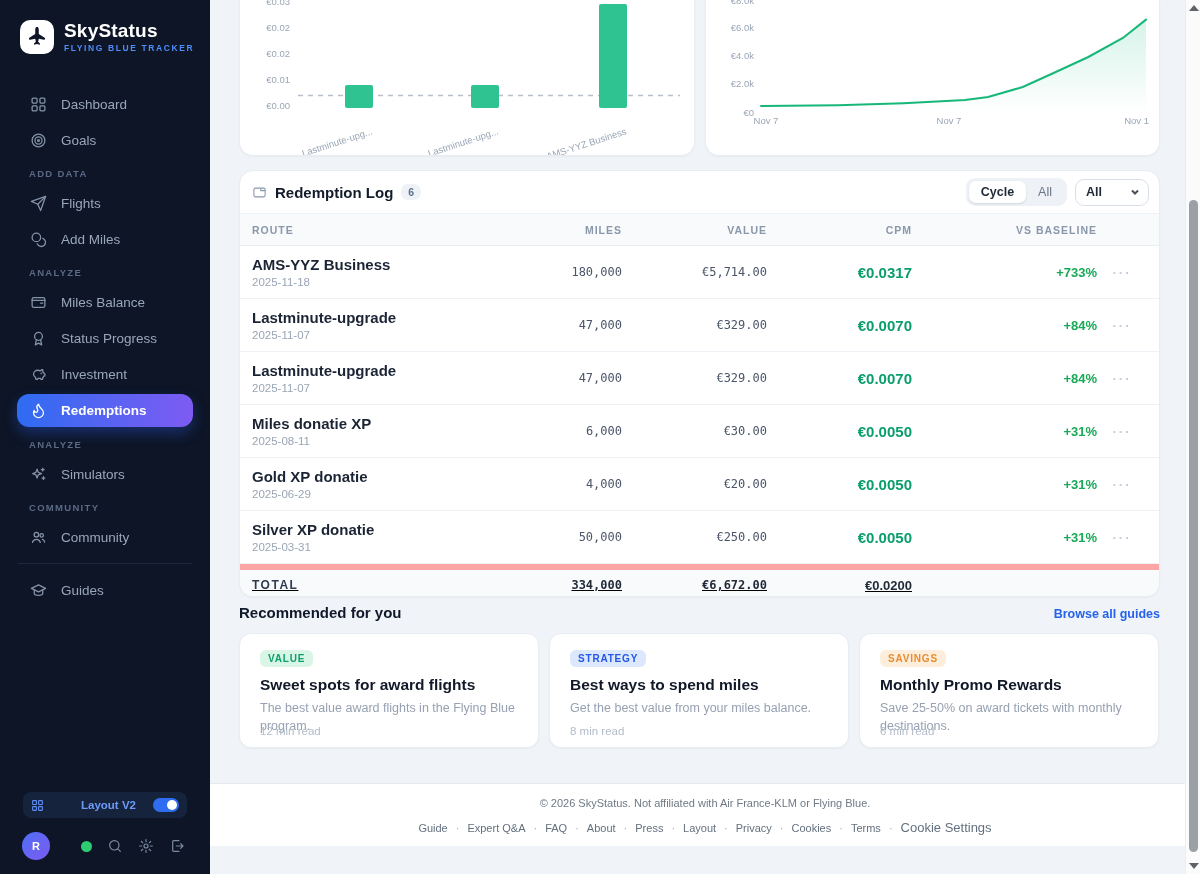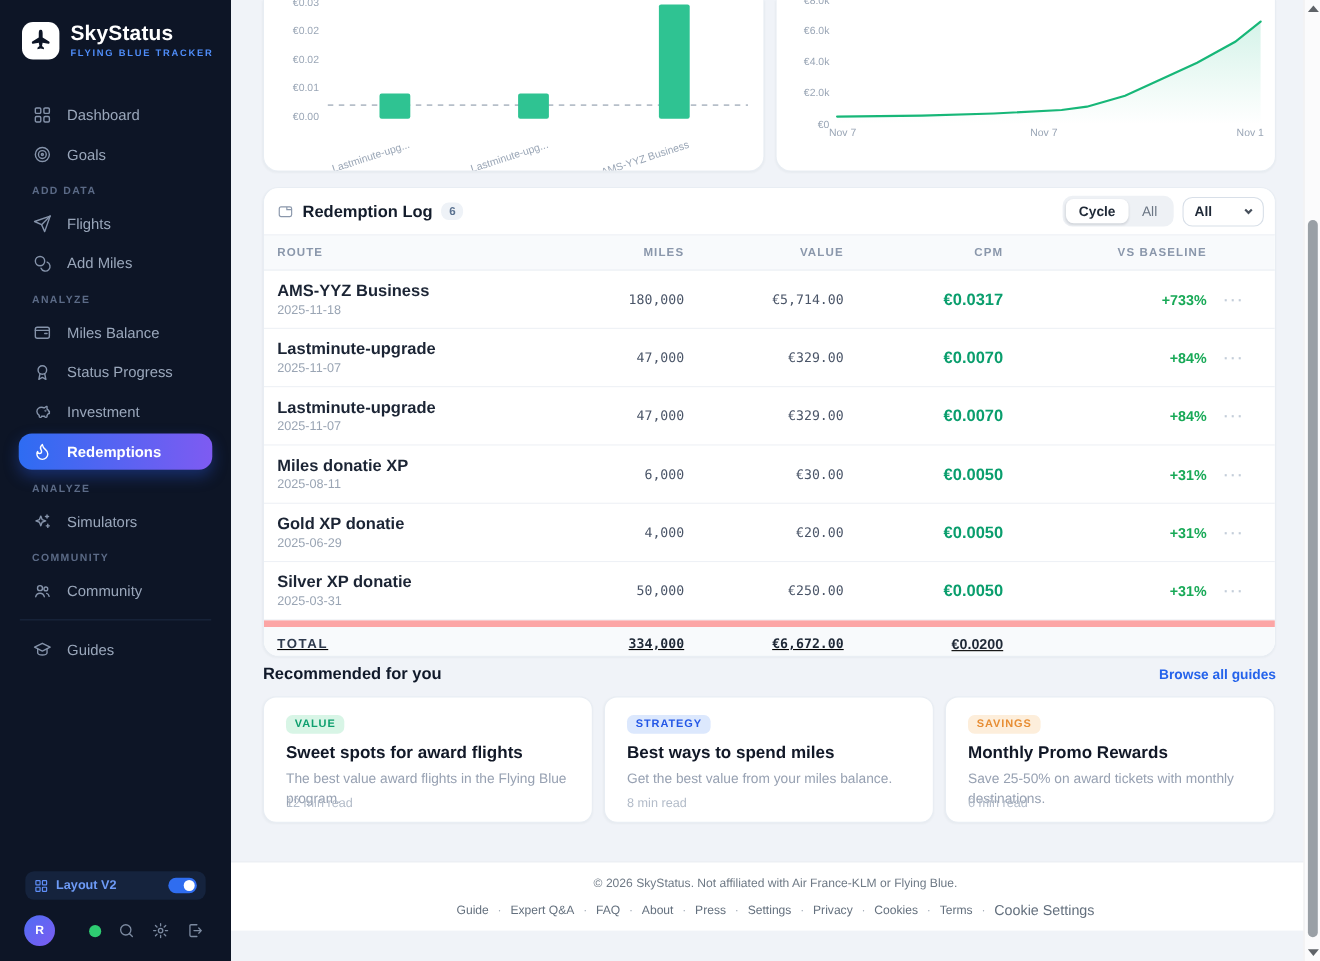--- a/index.html
+++ b/index.html
@@ -20,21 +20,21 @@
   .nav-item .nic { width:18px; height:18px; display:flex; align-items:center; justify-content:center; flex:0 0 18px; }
   .nav-item svg { width:17px; height:17px; stroke:#8593aa; fill:none; stroke-width:1.8; stroke-linecap:round; stroke-linejoin:round; }
   .nav-item.active { margin:2px 17px; padding:0 12px; height:33px; border-radius:12px;
      background:linear-gradient(90deg,#2e6cf2,#7e5bf2); color:#ffffff; font-weight:700; box-shadow:0 6px 14px rgba(46,95,240,.35); }
   .nav-item.active svg { stroke:#ffffff; }
   .nav-divider { height:1px; background:#1c2840; margin:8px 18px; }
 
   .side-bottom { position:absolute; left:0; bottom:0; width:210px; padding:0 0 14px 0; }
   .layout-pill { margin:0 23px 14px 23px; height:26px; background:#15233d; border-radius:8px; display:flex; align-items:center; gap:7px; padding:0 8px; cursor:pointer; }
   .layout-pill svg { width:13px; height:13px; stroke:#5f8ef7; fill:none; stroke-width:2; }
-  .layout-label { color:#6e9bf7; font-size:11.5px; font-weight:700; flex:1; }
+  .layout-label { color:#6e9bf7; font-size:11.5px; font-weight:700; flex:1;margin-left:30px; }
   .toggle { width:26px; height:14px; background:#2f6df0; border-radius:8px; position:relative; cursor:pointer; }
   .toggle .knob { position:absolute; right:2px; top:2px; width:10px; height:10px; background:#ffffff; border-radius:50%; }
   .side-bottom-row { display:flex; align-items:center; padding:0 22px; }
   .avatar { width:28px; height:28px; border-radius:50%; background:linear-gradient(135deg,#4f6df5,#7c5cf0); color:#fff; font-size:11px; font-weight:700; display:flex; align-items:center; justify-content:center; cursor:pointer; }
   .status-dot { width:11px; height:11px; border-radius:50%; background:#2ecc71; margin-left:31px; }
   .mini-icon { margin-left:15px; cursor:pointer; display:flex; }
   .mini-icon svg { width:16px; height:16px; stroke:#7c8aa0; fill:none; stroke-width:1.8; stroke-linecap:round; stroke-linejoin:round; }
 
   
   .main { position:absolute; left:210px; top:0; width:990px; height:874px; background:#f0f3f8; }
@@ -450,21 +450,21 @@
         <a>Guide</a>
           <span class="fsep">·</span>
         <a>Expert Q&amp;A</a>
           <span class="fsep">·</span>
         <a>FAQ</a>
           <span class="fsep">·</span>
         <a>About</a>
           <span class="fsep">·</span>
         <a>Press</a>
           <span class="fsep">·</span>
-        <a>Settings</a>
+        <a>Layout</a>
           <span class="fsep">·</span>
         <a>Privacy</a>
           <span class="fsep">·</span>
         <a>Cookies</a>
           <span class="fsep">·</span>
         <a>Terms</a>
           <span class="fsep">·</span>
         <a class="cookie">Cookie Settings</a>
       </div>
     </footer>

